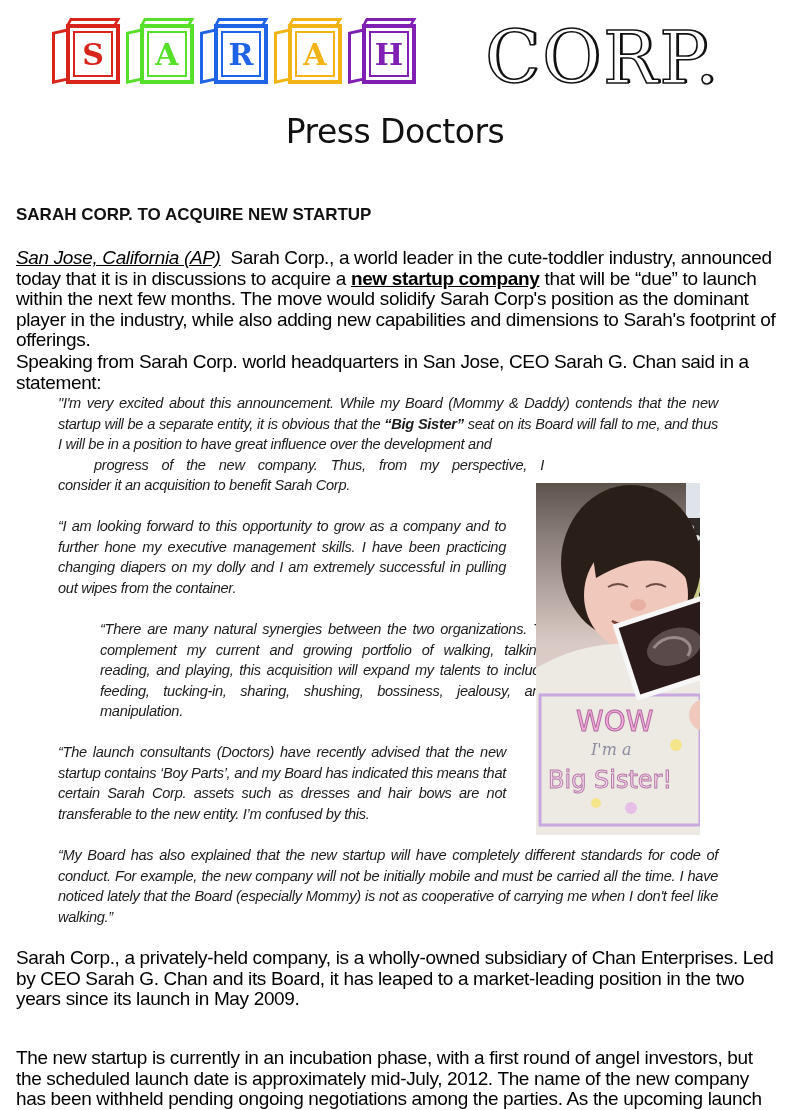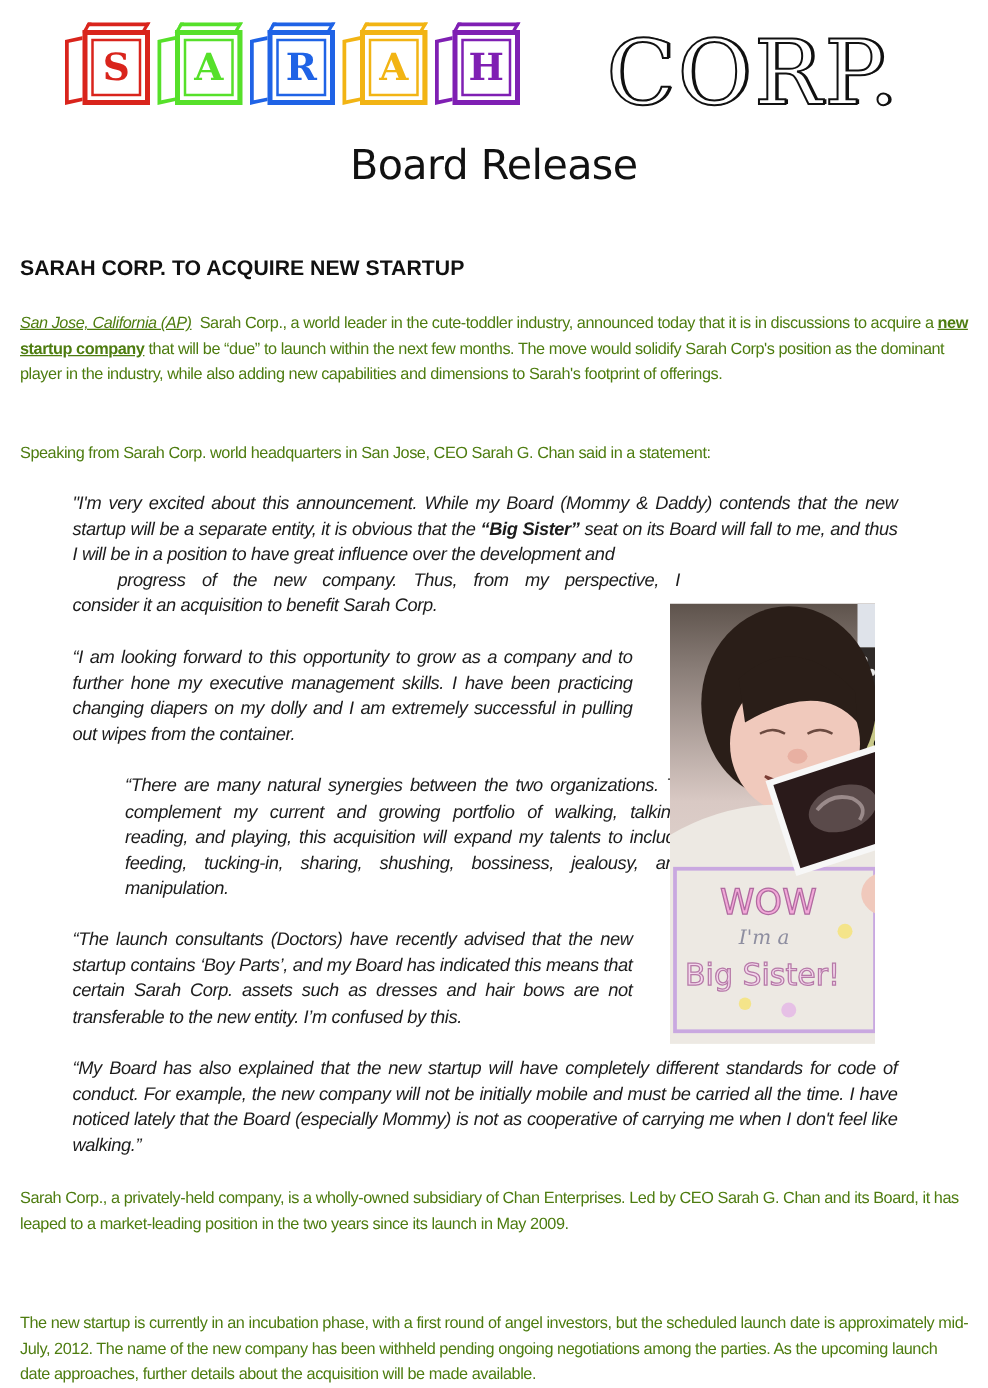--- a/index.html
+++ b/index.html
@@ -44,22 +44,22 @@
     margin-left: 28px;
   }
   .title {
     position:absolute; left:0; width:790px; top:112px; text-align:center;
     font-family:"DejaVu Sans", sans-serif; font-size:33px; color:#111; letter-spacing:-0.5px;
   }
   .headline {
     position:absolute; left:16px; top:205px; font-weight:bold; font-size:17px; color:#111;
   }
   .para {
-    position:absolute; left:16px; width:760px; font-size:13px; line-height:20.6px;
-    color:#4d7c0f; letter-spacing:-0.35px;
+    position:absolute; left:16px; width:760px; font-size:19px; line-height:20.6px;
+    color:#000000; letter-spacing:-0.35px;
   }
   .quote {
     position:absolute; left:58px; font-style:italic; font-size:14.6px; line-height:20.6px;
     color:#1c1c1c; text-align:justify; letter-spacing:-0.3px;
   }
   .dateline { font-style:italic; text-decoration:underline; }
   .bold-u { font-weight:bold; text-decoration:underline; }
   .bold { font-weight:bold; }
   .photo {
     position:absolute; left:536px; top:483px; width:164px; height:352px; overflow:hidden;
@@ -103,21 +103,21 @@
       <div class="side"></div>
         <div class="top"></div>
       <div class="face">
           <span>H</span>
         </div>
     </div>
   </div>
   <div class="corp">CORP.</div>
 </div>
 
-<div class="title">Board Release</div>
+<div class="title">Press Doctors</div>
 
 <div class="headline">SARAH CORP. TO ACQUIRE NEW STARTUP</div>
 
 <div class="para" style="top:248px;">
   <span class="dateline">San Jose, California (AP)</span><span style="white-space:pre-wrap">  Sarah Corp., a world leader in the cute-toddler industry, announced today that it is in discussions to acquire a </span><span class="bold-u">new startup company</span><span> that will be “due” to launch within the next few months.  The move would solidify Sarah Corp's position as the dominant player in the industry, while also adding new capabilities and dimensions to Sarah's footprint of offerings.</span>
 </div>
 
 <div class="para" style="top:352px;">Speaking from Sarah Corp. world headquarters in San Jose, CEO Sarah G. Chan said in a statement:</div>
 
 <div class="quote" style="top:393px; width:660px;">

